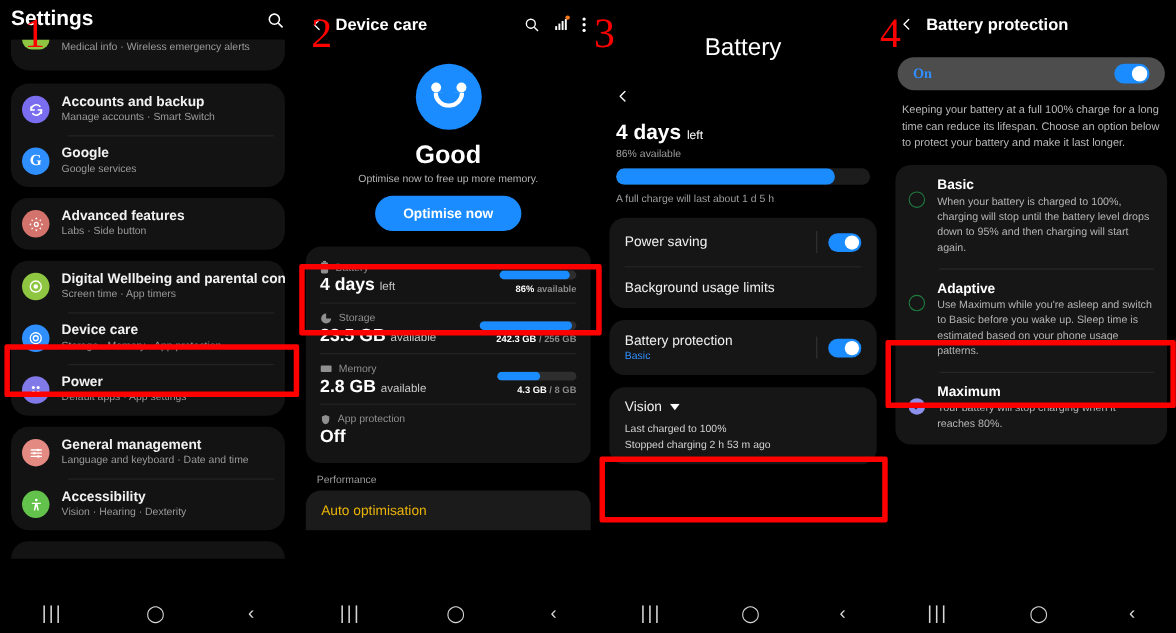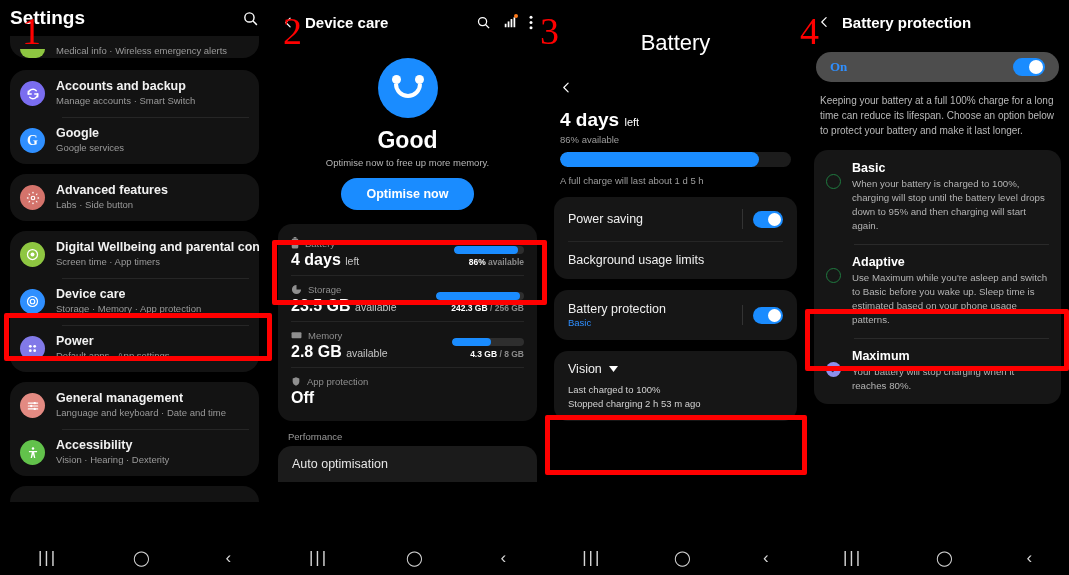--- a/index.html
+++ b/index.html
@@ -38,21 +38,21 @@
   #p1 .row { display:flex; align-items:center; padding: 9px 10px; position:relative; }
   #p1 .row + .row::before {
     content:""; position:absolute; left:52px; right:10px; top:0; height:1px; background:#262626;
   }
   #p1 .ico { width:25px; height:25px; border-radius:50%; flex:none; margin-right:11px;
              display:flex; align-items:center; justify-content:center; }
   #p1 .ico svg { display:block; }
   #p1 .txt { min-width:0; }
   #p1 .t1 { color:#f2f2f2; font-size:12.5px; font-weight:bold; line-height:15px; white-space:nowrap; }
   #p1 .t2 { color:#9a9a9a; font-size:9.5px; line-height:14px; white-space:nowrap; }
-  #p1 .partial { height:22px; display:flex; align-items:flex-end; padding:0 10px; }
+  #p1 .partial { height:28px; display:flex; align-items:flex-start; padding:0 10px; }
 
   
   #p2 .summary { text-align:center; padding-top: 14px; }
   #p2 .face { width:60px; height:60px; border-radius:50%; background:#1a8cff; margin:0 auto;
               position:relative; }
   #p2 .eye { position:absolute; top:17px; width:9px; height:9px; border-radius:50%; background:#fff; }
   #p2 .eye.l { left:14px; } #p2 .eye.r { right:14px; }
   #p2 .smile { position:absolute; left:16px; top:26px; width:28px; height:14px;
                border:4px solid #fff; border-top:none; border-radius:0 0 20px 20px; }
   #p2 .good { color:#fff; font-size:23px; font-weight:bold; margin-top:9px; }
@@ -66,21 +66,21 @@
   #p2 .stat-label { display:flex; align-items:center; gap:6px; color:#8f8f8f; font-size:9.5px; }
   #p2 .stat-main { color:#fff; font-size:16px; font-weight:bold; margin-top:2px; }
   #p2 .stat-main small { font-size:10.5px; font-weight:normal; color:#c7c7c7; }
   #p2 .bar-wrap { position:absolute; right:13px; bottom:8px; width:70px; text-align:right; }
   #p2 .bar { height:8px; border-radius:5px; background:#2e2e2e; overflow:hidden; }
   #p2 .bar i { display:block; height:100%; background:#1a8cff; border-radius:5px; }
   #p2 .bar-cap { font-size:8.5px; margin-top:3px; color:#8a8a8a; font-weight:bold; }
   #p2 .bar-cap b { color:#fff; }
   #p2 .perf { color:#9a9a9a; font-size:9.5px; margin: 10px 0 4px 18px; }
   #p2 .autoopt { margin: 0 8px; background:#1b1b1b; border-radius:14px 14px 0 0;
-                 padding: 11px 14px; color:#e5e5e5; font-size:12.5px; }
+                 padding: 11px 14px; color:#eab308; font-size:12.5px; }
 
   
   #p3 .big-title { color:#fff; font-size:22px; text-align:center; padding-top: 30px; }
   #p3 .backrow { padding: 24px 0 0 14px; color:#fff; font-size:16px; }
   #p3 .bbody { padding: 10px 14px 0 14px; }
   #p3 .days { color:#fff; font-size:19px; font-weight:bold; }
   #p3 .days small { font-size:11px; font-weight:normal; }
   #p3 .avail { color:#9d9d9d; font-size:9.5px; margin-top:3px; }
   #p3 .pbar { height:15px; border-radius:9px; background:#1c1c1c; margin-top:7px; overflow:hidden; }
   #p3 .pbar i { display:block; height:100%; background:#1a8cff; border-radius:9px; }

